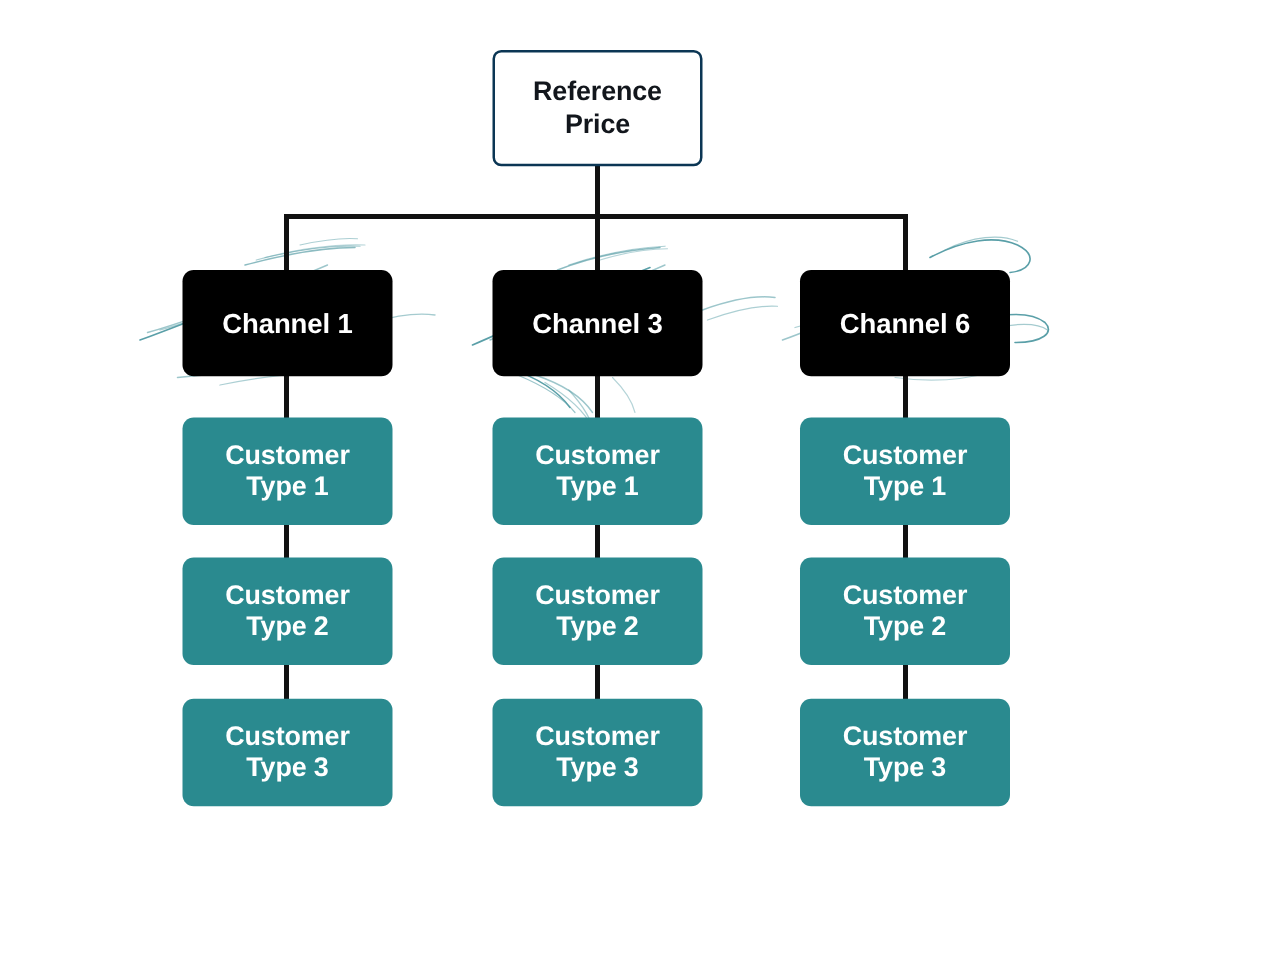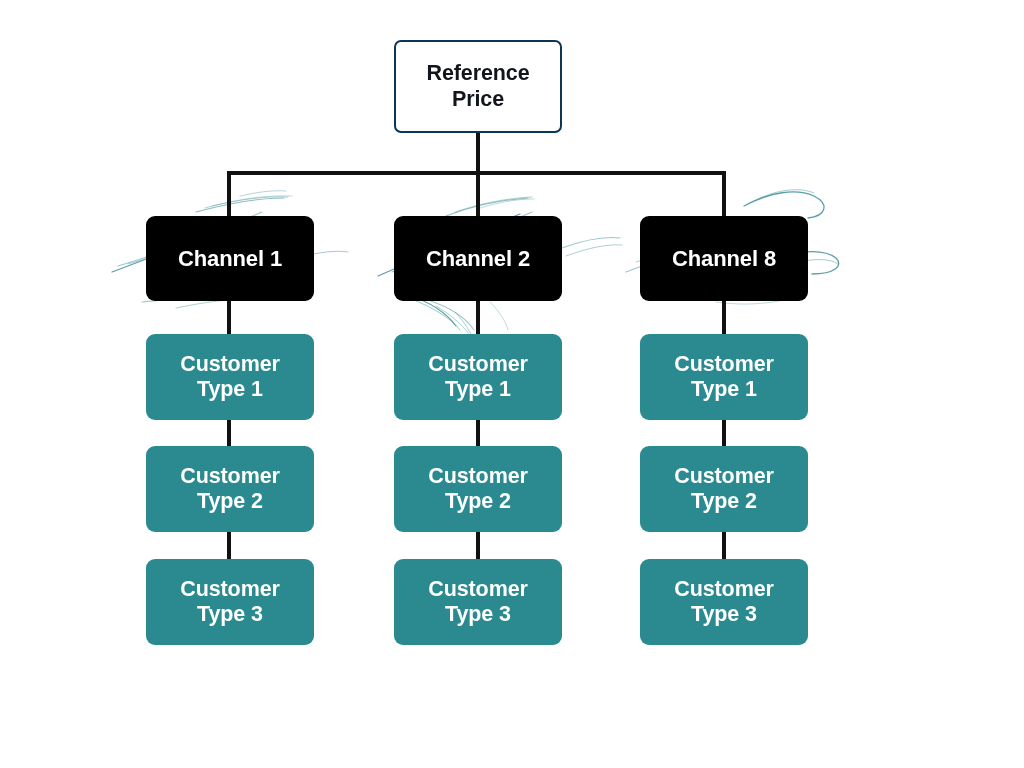--- a/index.html
+++ b/index.html
@@ -134,22 +134,22 @@
       <line x1="724" y1="530" x2="724" y2="561"></line>
     </g>
   </svg>
 
   <div class="layer" id="node-layer">
 
     <div class="node node-root" style="left:394px; top:40px; width:168px; height:93px;">Reference
 Price</div>
 
     <div class="node node-channel" style="left:146px; top:216px; width:168px; height:85px;">Channel 1</div>
-    <div class="node node-channel" style="left:394px; top:216px; width:168px; height:85px;">Channel 2</div>
-    <div class="node node-channel" style="left:640px; top:216px; width:168px; height:85px;">Channel 8</div>
+    <div class="node node-channel" style="left:394px; top:216px; width:168px; height:85px;">Channel 3</div>
+    <div class="node node-channel" style="left:640px; top:216px; width:168px; height:85px;">Channel 6</div>
 
     <div class="node node-customer" style="left:146px; top:334px; width:168px; height:86px;">Customer
 Type 1</div>
     <div class="node node-customer" style="left:146px; top:446px; width:168px; height:86px;">Customer
 Type 2</div>
     <div class="node node-customer" style="left:146px; top:559px; width:168px; height:86px;">Customer
 Type 3</div>
 
     <div class="node node-customer" style="left:394px; top:334px; width:168px; height:86px;">Customer
 Type 1</div>

